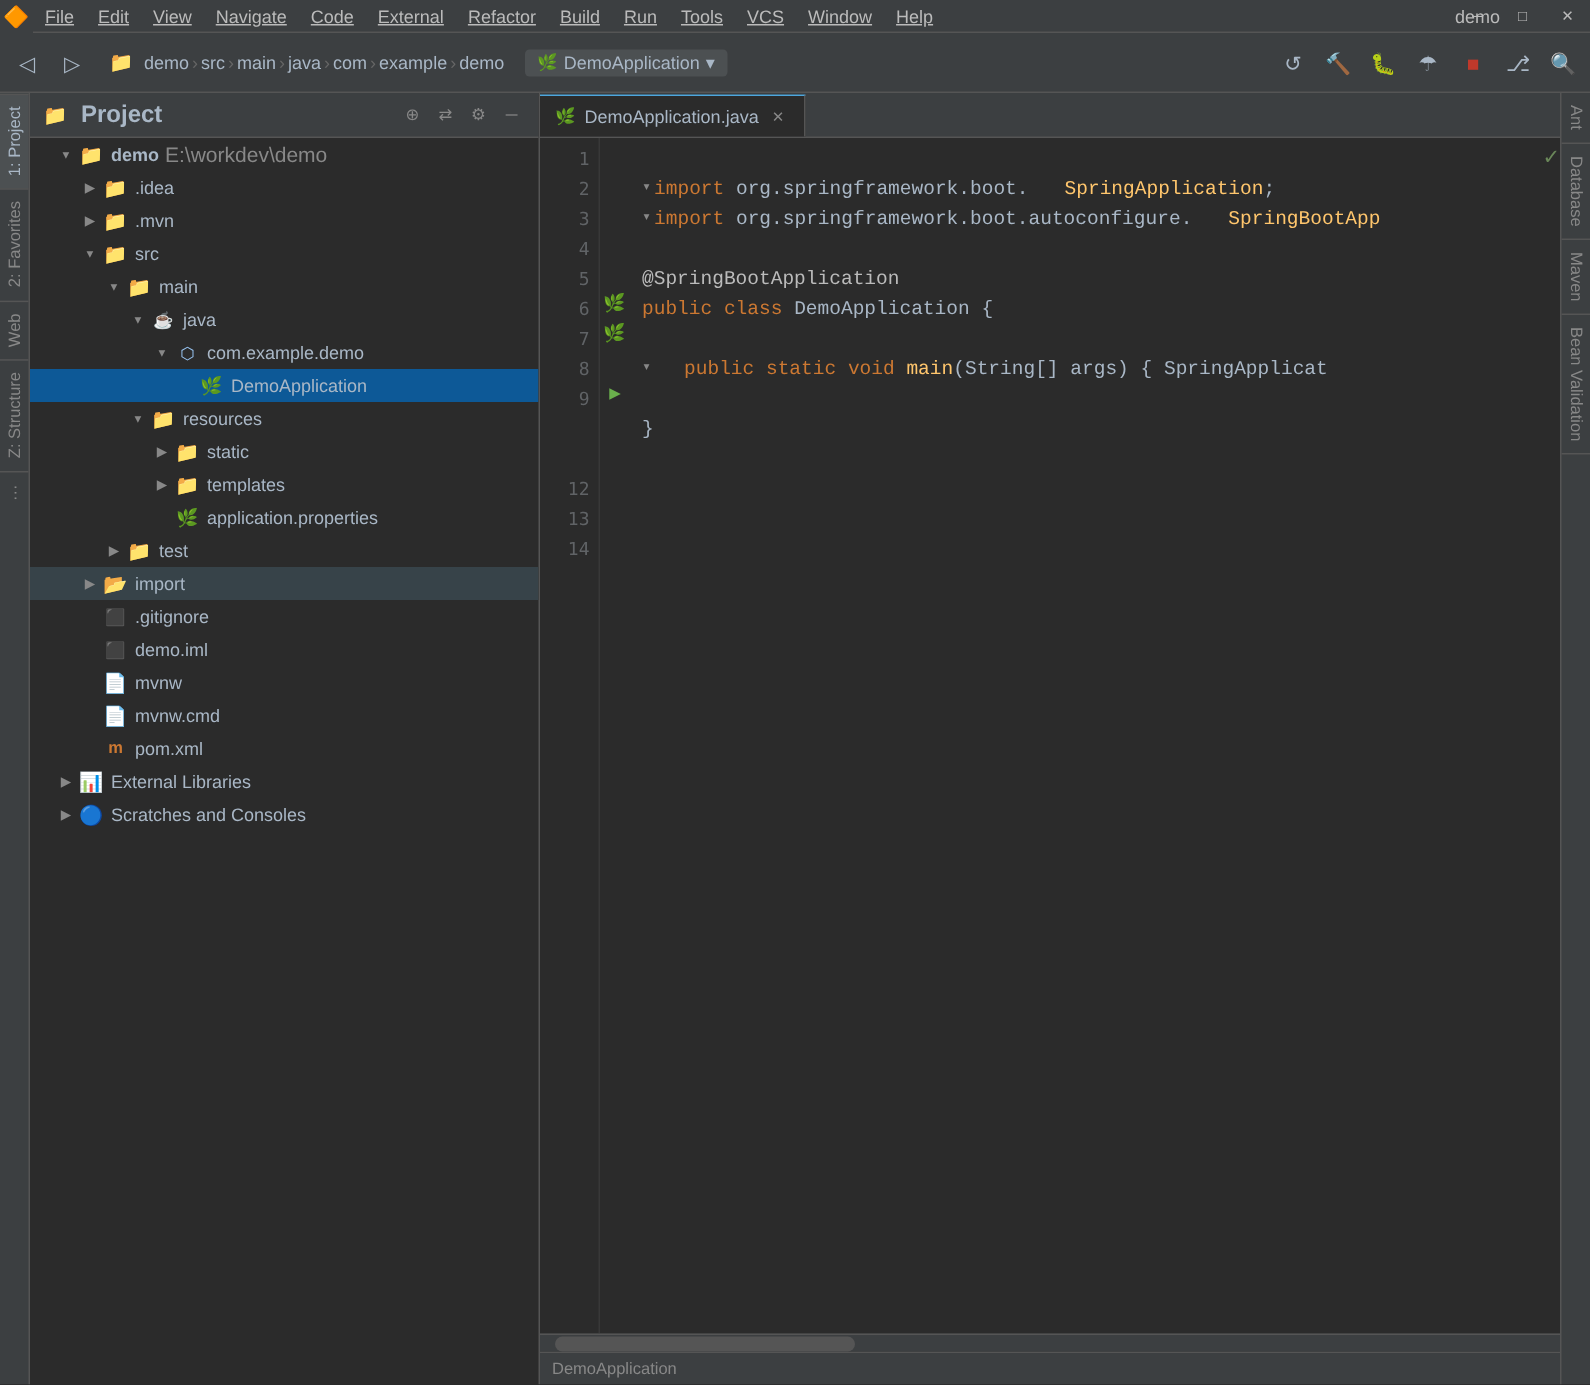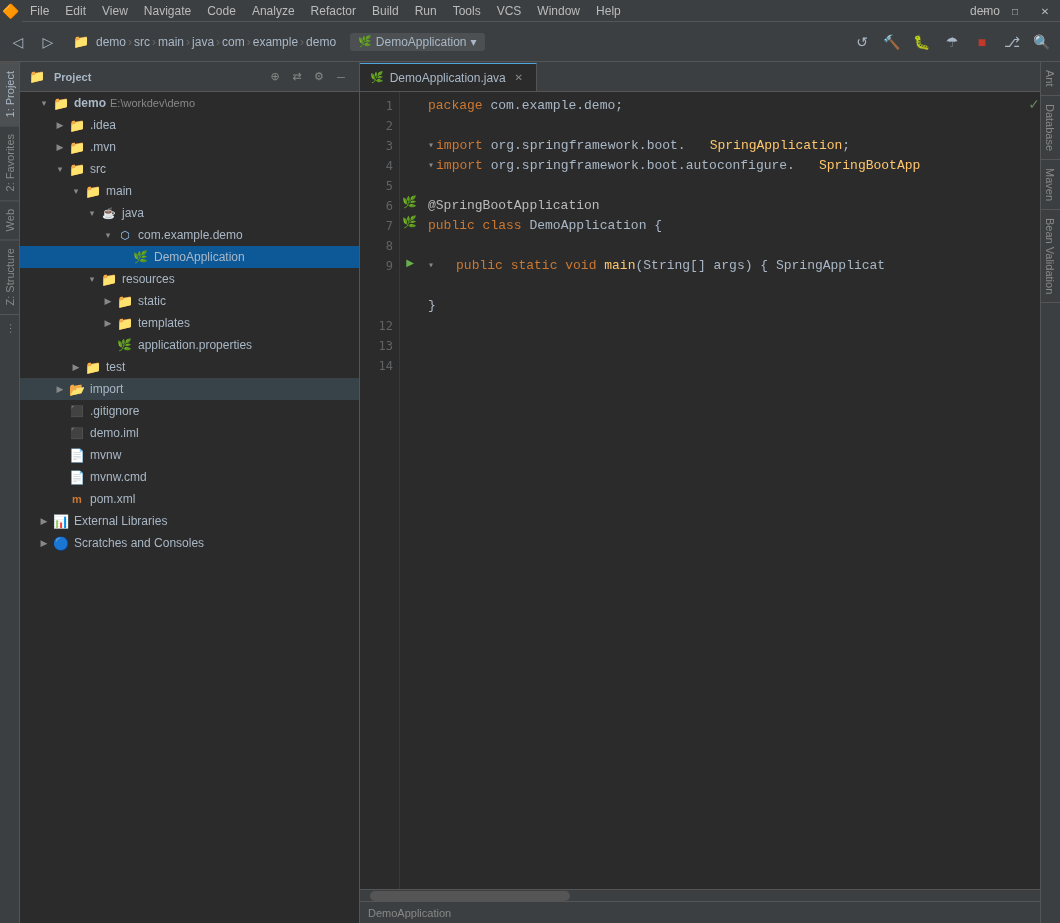--- a/index.html
+++ b/index.html
@@ -1,21 +1,21 @@
 <!DOCTYPE html>
 <html><head>
   <meta charset="utf-8">
   <style>
     * { margin: 0; padding: 0; box-sizing: border-box; }
     body { width: 1060px; height: 923px; background: #2b2b2b; font-family: 'Segoe UI', Arial, sans-serif; font-size: 12px; color: #a9b7c6; overflow: hidden; }
 
     
     .menu-bar { height: 22px; background: #3c3f41; display: flex; align-items: center; border-bottom: 1px solid #555; }
     .menu-bar-logo { width: 22px; height: 22px; background: #3c3f41; display: flex; align-items: center; justify-content: center; color: #ff6b35; font-weight: bold; font-size: 14px; }
-    .menu-item { padding: 0 8px; height: 22px; line-height: 22px; color: #bbb; font-size: 12px; cursor: pointer; }
+    .menu-item { padding: 0 8px; height: 22px; line-height: 22px; color: #bbb; font-size: 12px; cursor: pointer; text-decoration: underline; }
     .menu-bar-right { margin-left: auto; color: #bbb; padding-right: 60px; font-size: 12px; display: flex; align-items: center; gap: 8px; }
     .window-controls { position: absolute; right: 0; top: 0; display: flex; }
     .win-btn { width: 30px; height: 22px; display: flex; align-items: center; justify-content: center; color: #bbb; font-size: 10px; cursor: pointer; }
 
     
     .toolbar { height: 40px; background: #3c3f41; display: flex; align-items: center; padding: 0 4px; gap: 2px; border-bottom: 1px solid #555; }
     .toolbar-btn { width: 28px; height: 28px; display: flex; align-items: center; justify-content: center; border-radius: 3px; cursor: pointer; color: #a9b7c6; font-size: 14px; }
     .breadcrumb { display: flex; align-items: center; color: #a9b7c6; font-size: 12px; gap: 2px; padding: 0 8px; }
     .breadcrumb-sep { color: #666; }
     .breadcrumb-item { color: #a9b7c6; }
@@ -26,35 +26,35 @@
     .main-layout { display: flex; height: calc(923px - 22px - 40px); }
 
     
     .left-tabs { width: 20px; background: #3c3f41; display: flex; flex-direction: column; border-right: 1px solid #555; }
     .left-tab { writing-mode: vertical-lr; transform: rotate(180deg); padding: 8px 3px; font-size: 11px; color: #888; cursor: pointer; white-space: nowrap; border-bottom: 1px solid #555; }
     .left-tab.active { color: #a9b7c6; background: #4c5052; }
 
     
     .project-panel { width: 340px; background: #2b2b2b; display: flex; flex-direction: column; border-right: 1px solid #555; }
     .project-header { height: 30px; background: #3c3f41; display: flex; align-items: center; padding: 0 8px; gap: 4px; border-bottom: 1px solid #555; }
-    .project-title { font-size: 11px; color: #a9b7c6; font-weight: bold; }
+    .project-title { font-size: 16px; color: #a9b7c6; font-weight: bold; }
     .project-header-actions { margin-left: auto; display: flex; gap: 2px; }
     .panel-action-btn { width: 20px; height: 20px; display: flex; align-items: center; justify-content: center; color: #888; cursor: pointer; font-size: 11px; }
 
     
     .file-tree { flex: 1; overflow-y: auto; overflow-x: hidden; font-size: 12px; }
     .tree-item { display: flex; align-items: center; height: 22px; padding-left: 0; cursor: pointer; white-space: nowrap; }
     .tree-item.selected { background: #0d5997; }
     .tree-item.selected-dir { background: #374349; }
     .tree-indent { display: inline-block; width: 16px; flex-shrink: 0; }
     .tree-arrow { width: 16px; display: inline-flex; align-items: center; justify-content: center; color: #888; font-size: 9px; flex-shrink: 0; }
     .tree-icon { width: 18px; height: 16px; display: inline-flex; align-items: center; justify-content: center; flex-shrink: 0; margin-right: 4px; font-size: 13px; }
     .tree-label { color: #a9b7c6; }
     .tree-label.bold { font-weight: bold; }
-    .tree-path { color: #888; margin-left: 4px; font-size: 11px; }
+    .tree-path { color: #888; margin-left: 4px; font-size: 14px; }
 
     
     .icon-folder { color: #97c3f0; }
     .icon-java { color: #e8a840; }
     .editor-tabs { height: 30px; background: #3c3f41; display: flex; align-items: flex-end; border-bottom: 1px solid #555; }
     .editor-tab { display: flex; align-items: center; height: 28px; padding: 0 10px; gap: 6px; font-size: 12px; color: #888; cursor: pointer; border-right: 1px solid #555; border-top: 1px solid #555; }
     .editor-tab.active { background: #2b2b2b; color: #a9b7c6; border-top-color: #4ea6dc; }
     .tab-close { width: 14px; height: 14px; display: flex; align-items: center; justify-content: center; color: #888; font-size: 10px; border-radius: 2px; }
     .line-numbers { width: 40px; background: #2b2b2b; color: #606366; font-size: 12px; font-family: 'Consolas', monospace; text-align: right; padding: 4px 6px 4px 0; line-height: 20px; border-right: 1px solid #383838; flex-shrink: 0; user-select: none; }
     .gutter { width: 20px; background: #2b2b2b; flex-shrink: 0; display: flex; flex-direction: column; }
@@ -88,21 +88,21 @@
 </head>
 <body>
 
 <div class="menu-bar">
   <div class="menu-bar-logo">🔶</div>
   <div class="menu-item">File</div>
   <div class="menu-item">Edit</div>
   <div class="menu-item">View</div>
   <div class="menu-item">Navigate</div>
   <div class="menu-item">Code</div>
-  <div class="menu-item">Analyze</div>
+  <div class="menu-item">External</div>
   <div class="menu-item">Refactor</div>
   <div class="menu-item">Build</div>
   <div class="menu-item">Run</div>
   <div class="menu-item">Tools</div>
   <div class="menu-item">VCS</div>
   <div class="menu-item">Window</div>
   <div class="menu-item">Help</div>
   <div class="menu-bar-right">
     <span>demo</span>
   </div>
@@ -407,23 +407,20 @@
         <div class="gutter-line" style="color:#6ab04c;">▶</div>
         <div class="gutter-line">&nbsp;</div>
         <div class="gutter-line">&nbsp;</div>
         <div class="gutter-line">&nbsp;</div>
         <div class="gutter-line">&nbsp;</div>
         <div class="gutter-line">&nbsp;</div>
       </div>
 
       <div class="code-content">
 
-        <div class="code-line">
-          <span class="kw">package </span><span>com.example.demo;</span>
-        </div>
 
         <div class="code-line">&nbsp;</div>
 
         <div class="code-line">
           <span class="fold-arrow">▾</span>
           <span class="kw">import </span><span>org.springframework.boot.</span><span class="import-class">SpringApplication</span><span>;</span>
         </div>
 
         <div class="code-line">
           <span class="fold-arrow">▾</span>

